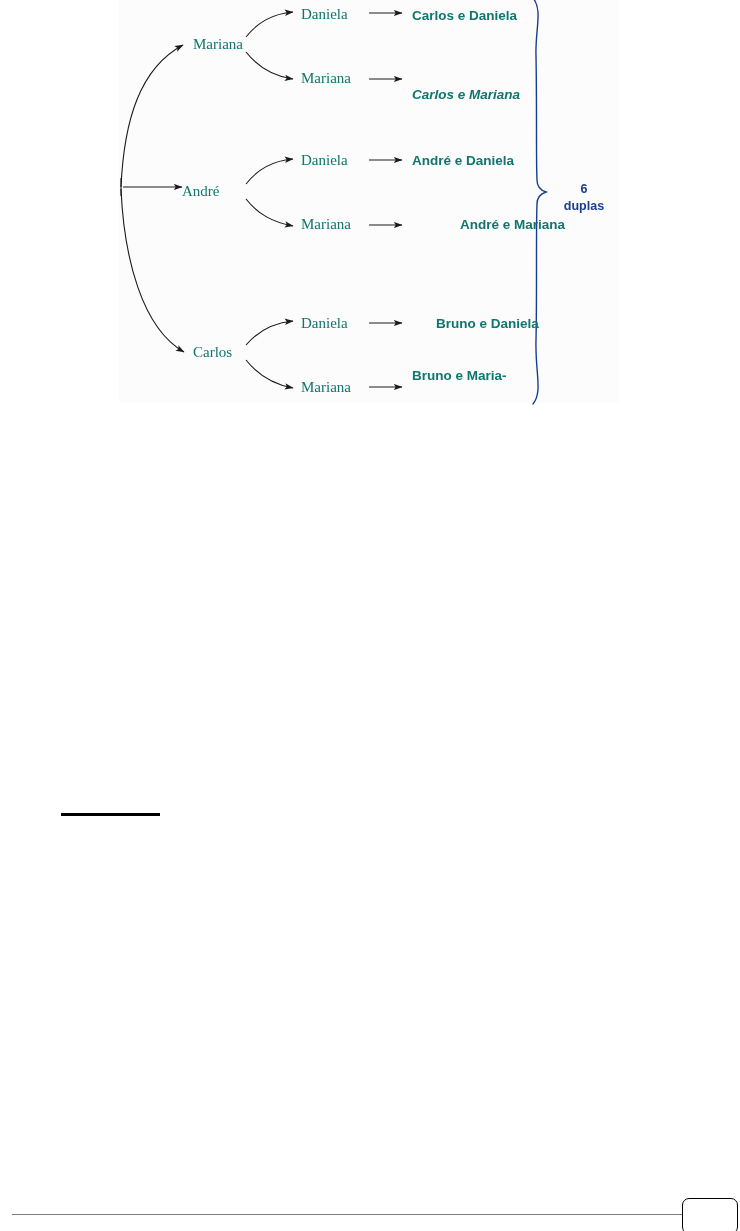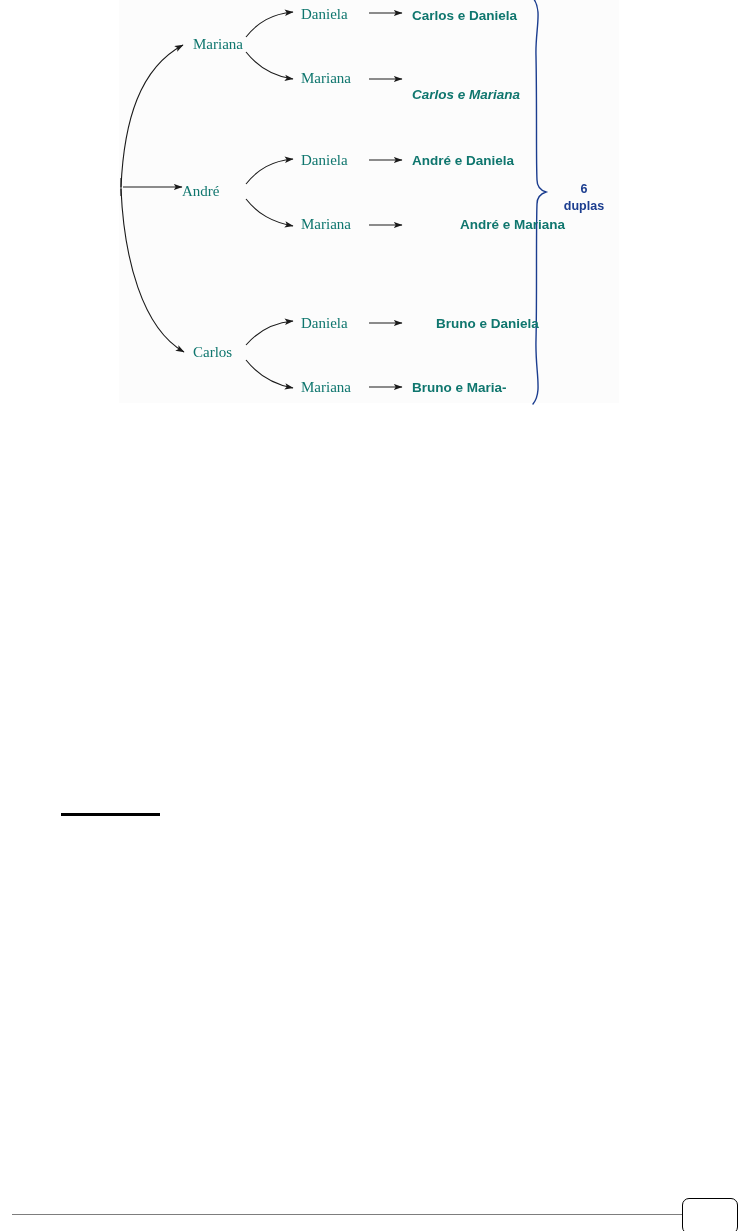--- a/index.html
+++ b/index.html
@@ -147,21 +147,21 @@
 <div class="node-label" style="left:301px; top:153px;">Daniela</div>
 <div class="node-label" style="left:301px; top:217px;">Mariana</div>
 <div class="node-label" style="left:301px; top:316px;">Daniela</div>
 <div class="node-label" style="left:301px; top:380px;">Mariana</div>
 
 <div class="pair-label" style="left:412px; top:9px;">Carlos e Daniela</div>
 <div class="pair-label" style="left:412px; top:88px;font-style:italic;">Carlos e Mariana</div>
 <div class="pair-label" style="left:412px; top:154px;text-align:center;">André e Daniela</div>
 <div class="pair-label" style="left:412px; top:218px;margin-left:48px;">André e Mariana</div>
 <div class="pair-label" style="left:436px; top:317px;">Bruno e Daniela</div>
-<div class="pair-label" style="left:412px; top:381px;text-align:right;">Bruno e Maria-</div>
+<div class="pair-label" style="left:412px; top:369px;text-align:right;">Bruno e Maria-</div>
 
 <div id="brace-caption">
   <div>6</div>
   <div>duplas</div>
 </div>
 
 <div id="short-rule"></div>
 <div id="footer-rule"></div>
 <div id="footer-box"></div>
 

